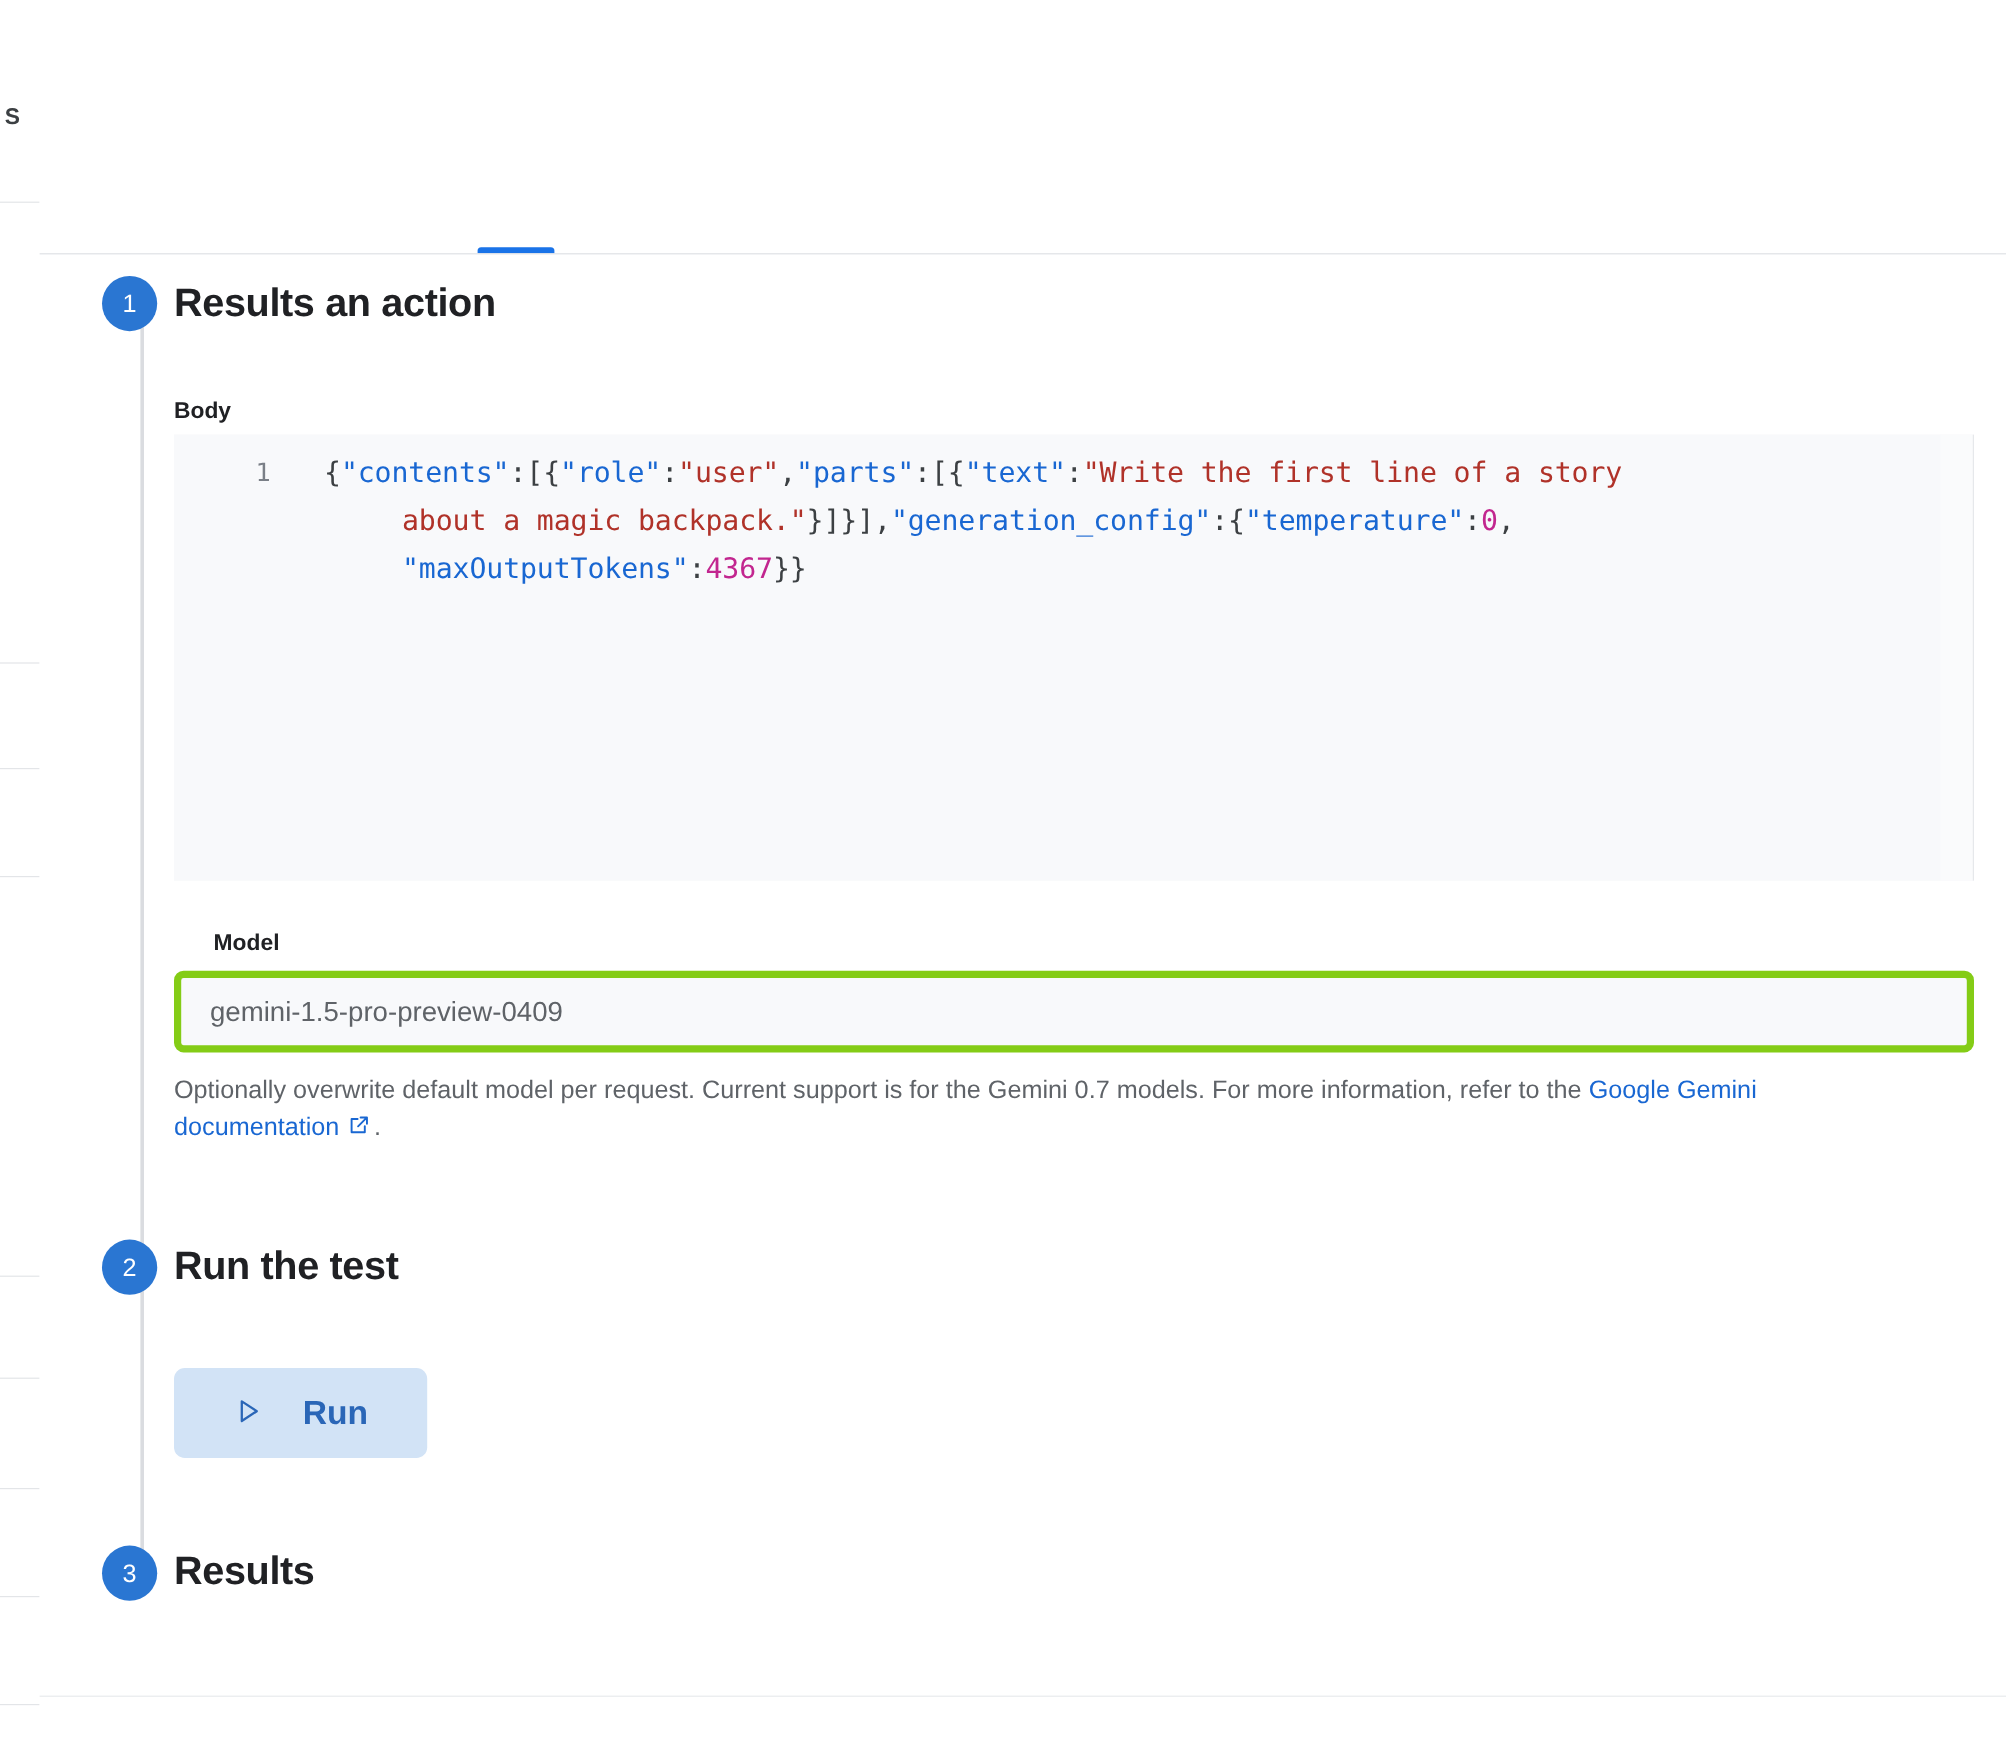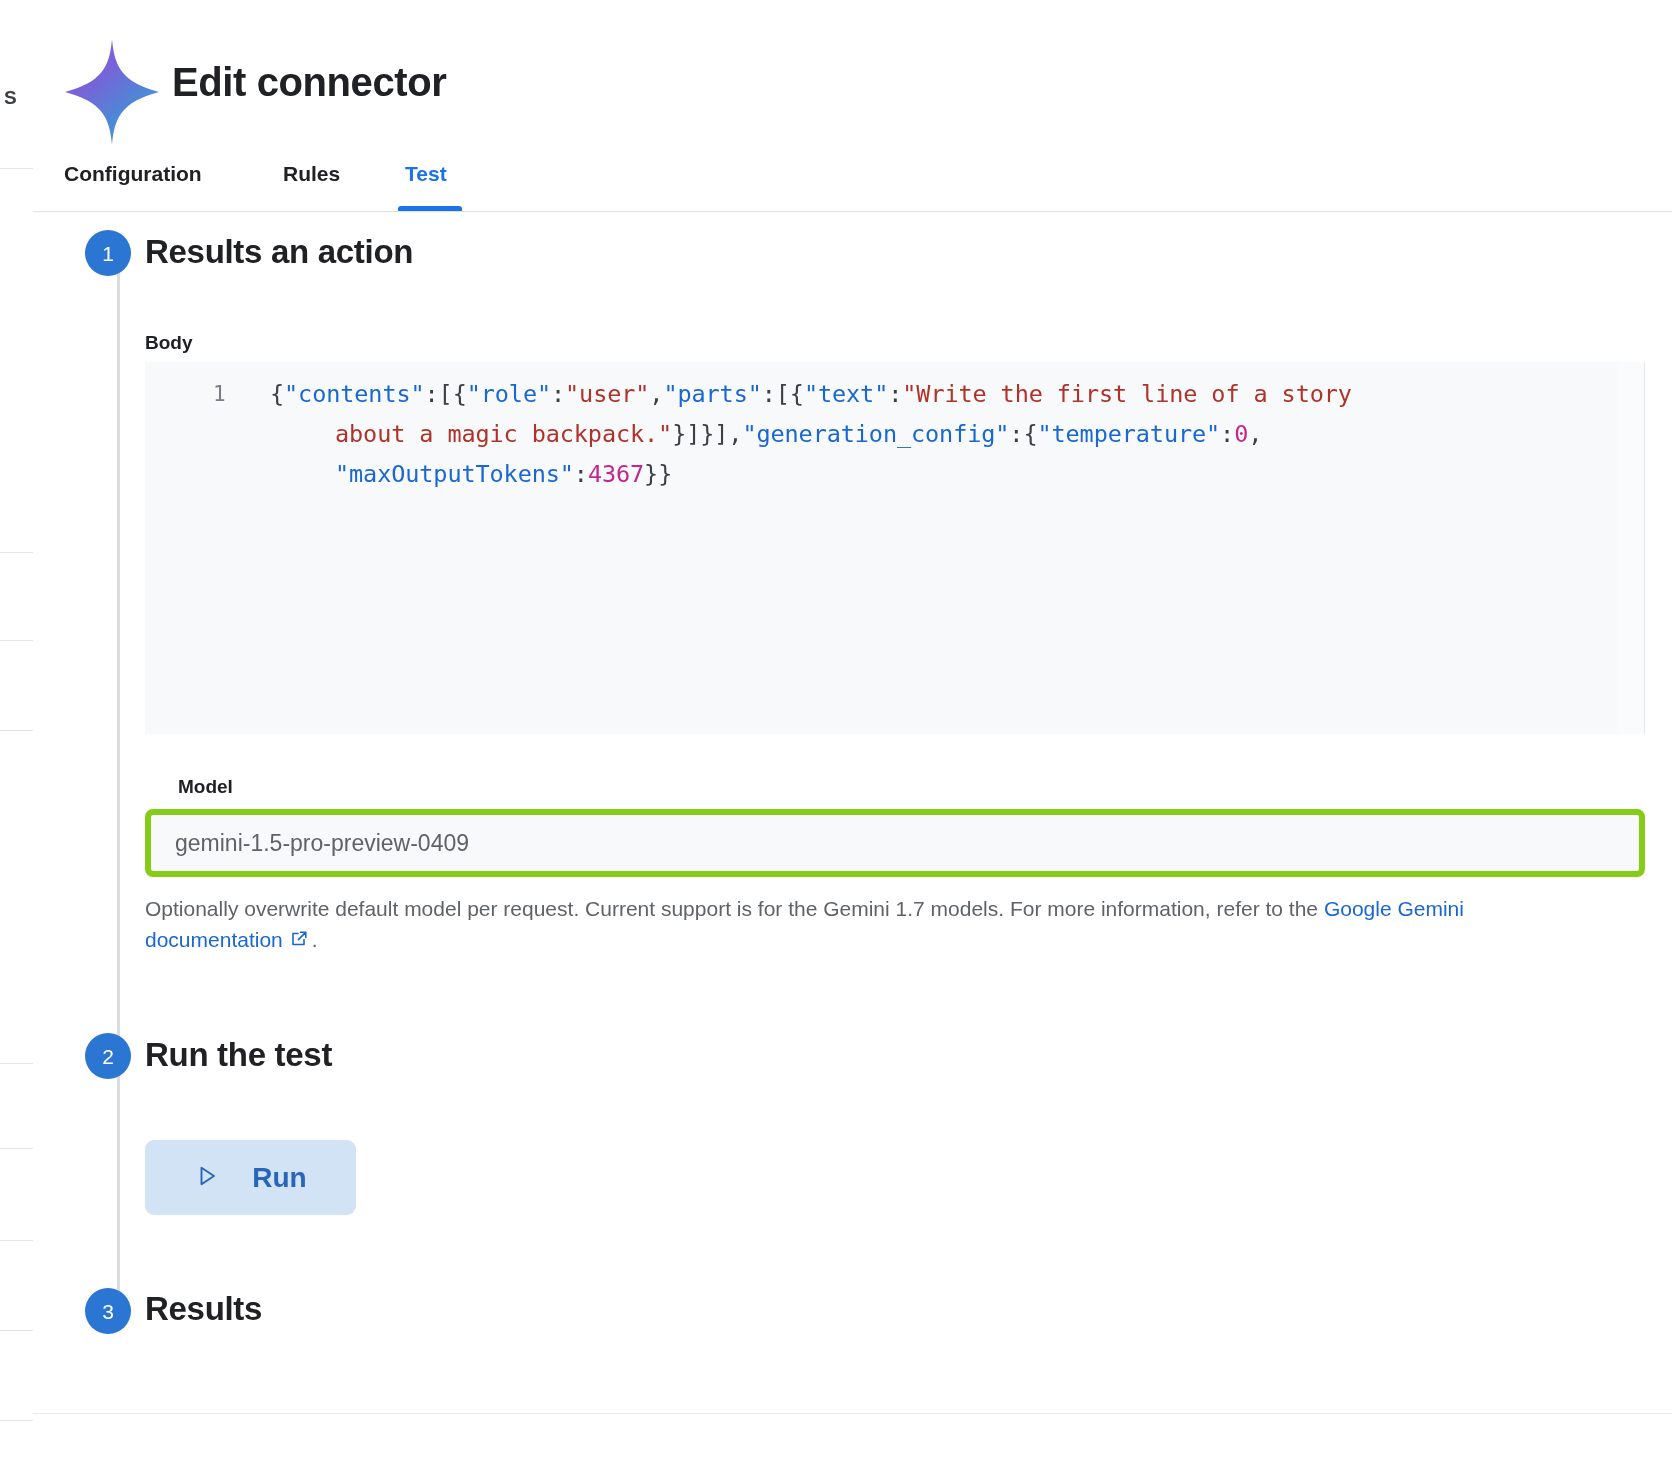--- a/index.html
+++ b/index.html
@@ -208,42 +208,21 @@
     <div class="bg-rule" style="top:730px"></div>
     <div class="bg-rule" style="top:1063px"></div>
     <div class="bg-rule" style="top:1148px"></div>
     <div class="bg-rule" style="top:1240px"></div>
     <div class="bg-rule" style="top:1330px"></div>
     <div class="bg-rule" style="top:1420px"></div>
   </div>
 
   <div class="sheet">
 
-    <div class="hdr">
-      <span class="logo">
-        <svg width="96" height="108" viewBox="0 0 96 108" xmlns="http://www.w3.org/2000/svg">
-          <defs>
-            <linearGradient id="sparkGrad" x1="0" y1="0" x2="0.75" y2="1">
-              <stop offset="0%" stop-color="#9b5de5"></stop>
-              <stop offset="38%" stop-color="#7b61d9"></stop>
-              <stop offset="72%" stop-color="#4f86d6"></stop>
-              <stop offset="100%" stop-color="#49a0e4"></stop>
-            </linearGradient>
-          </defs>
-          <path d="M48 1 C50.5 29 58 44 95 54 C58 64 50.5 79 48 107 C45.5 79 38 64 1 54 C38 44 45.5 29 48 1 Z" fill="url(#sparkGrad)"></path>
-        </svg>
-      </span>
-      <div class="title">Edit connector</div>
-    </div>
-
-    <div class="tabs">
-      <button class="tab t0">Configuration</button>
-      <button class="tab t1">Rules</button>
-      <button class="tab t2">Test</button>
-    </div>
+
     <div class="tab-underline"></div>
     <div class="tabs-rule"></div>
 
     <div class="rail"></div>
 
     <div class="badge b1">1</div>
     <div class="step-title s1">Results an action</div>
 
     <div class="field-label body-lbl">Body</div>
     <div class="code-box">
@@ -252,21 +231,21 @@
       <div class="gutter-num">1</div>
       <div class="code-line l1" id="code-line-1"><span class="tok-pun">{</span><span class="tok-key">"contents"</span><span class="tok-pun">:[{</span><span class="tok-key">"role"</span><span class="tok-pun">:</span><span class="tok-str">"user"</span><span class="tok-pun">,</span><span class="tok-key">"parts"</span><span class="tok-pun">:[{</span><span class="tok-key">"text"</span><span class="tok-pun">:</span><span class="tok-str">"Write the first line of a story</span></div>
       <div class="code-line l2" id="code-line-2"><span class="tok-str">about a magic backpack."</span><span class="tok-pun">}]}],</span><span class="tok-key">"generation_config"</span><span class="tok-pun">:{</span><span class="tok-key">"temperature"</span><span class="tok-pun">:</span><span class="tok-num">0</span><span class="tok-pun">,</span></div>
       <div class="code-line l3" id="code-line-3"><span class="tok-key">"maxOutputTokens"</span><span class="tok-pun">:</span><span class="tok-num">4367</span><span class="tok-pun">}}</span></div>
     </div>
 
     <div class="field-label model-lbl">Model</div>
     <input class="input" type="text" placeholder="gemini-1.5-pro-preview-0409" style="">
 
     <div class="helper">
-      <span>Optionally overwrite default model per request. Current support is for the Gemini 1.7 models. For more information, refer to the </span><a href="#">Google Gemini documentation</a><span class="ext-icon"><svg width="20" height="20" viewBox="0 0 20 20" fill="none" xmlns="http://www.w3.org/2000/svg">
+      <span>Optionally overwrite default model per request. Current support is for the Gemini 0.7 models. For more information, refer to the </span><a href="#">Google Gemini documentation</a><span class="ext-icon"><svg width="20" height="20" viewBox="0 0 20 20" fill="none" xmlns="http://www.w3.org/2000/svg">
             <path d="M4 4.5h5M4 4.5v11h11v-5" stroke="#1967d2" stroke-width="1.6" stroke-linecap="round" stroke-linejoin="round"></path>
             <path d="M11.5 3.2h5.3v5.3M16.6 3.4 9.4 10.6" stroke="#1967d2" stroke-width="1.6" stroke-linecap="round" stroke-linejoin="round"></path>
           </svg></span><span>.</span>
     </div>
 
     <div class="badge b2">2</div>
     <div class="step-title s2">Run the test</div>
 
     <button class="run-btn">
       <span>

